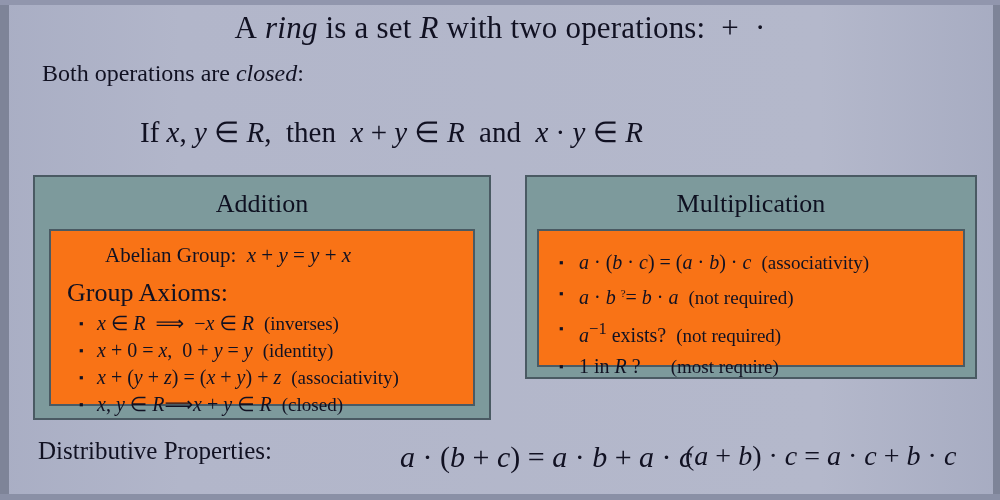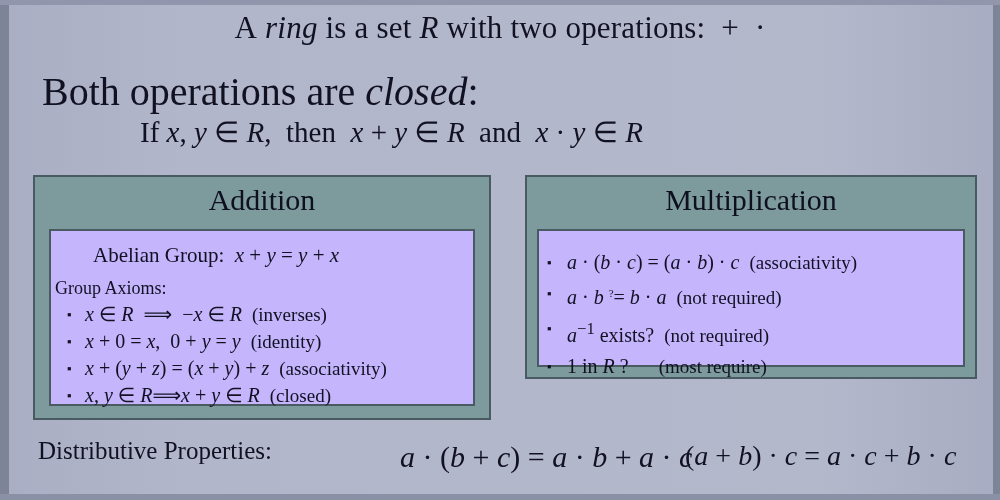--- a/index.html
+++ b/index.html
@@ -56,23 +56,23 @@
     text-align: center;
     font-size: 31px;
     letter-spacing: 0.2px;
     white-space: nowrap;
   }
   .ital { font-style: italic; }
   .mathvar { font-style: italic; }
 
   .closed-line {
     position: absolute;
-    top: 68px;
+    top: 60px;
     left: 42px;
-    font-size: 40px;
+    font-size: 24px;
     white-space: nowrap;
   }
   .if-line {
     position: absolute;
     top: 115px;
     left: 140px;
     font-size: 29px;
     white-space: nowrap;
   }
 
@@ -89,52 +89,52 @@
     height: 245px;
   }
   .panel-mul {
     left: 525px;
     top: 175px;
     width: 452px;
     height: 204px;
   }
   .panel-head {
     text-align: center;
-    font-size: 30px;
-    padding-top: 6px;
+    font-size: 26px;
+    padding-top: 12px;
     color: #0e1020;
     height: 48px;
     box-sizing: border-box;
   }
   .panel-body {
     position: absolute;
     left: 14px;
     right: 14px;
     top: 52px;
     bottom: 12px;
     border: 2px solid #4a5a63;
-    background: #c4b5fd;
-    box-sizing: border-box;
-    padding: 8px 10px 6px 2px;
+    background: #f97316;
+    box-sizing: border-box;
+    padding: 8px 10px 6px 14px;
     font-family: Liberation Serif, serif;
   }
   .panel-mul .panel-body {
     left: 10px;
     right: 10px;
     top: 52px;
     bottom: 10px;
   }
 
   .abelian {
     font-size: 21px;
     margin: 4px 0 3px 40px;
     white-space: nowrap;
   }
   .grouphdr {
-    font-size: 18px;
+    font-size: 26px;
     margin: 10px 0 2px 2px;
     white-space: nowrap;
   }
   ul.axioms {
     list-style: none;
     margin: 0;
     padding: 0 0 0 14px;
   }
   ul.axioms li {
     font-size: 20px;

